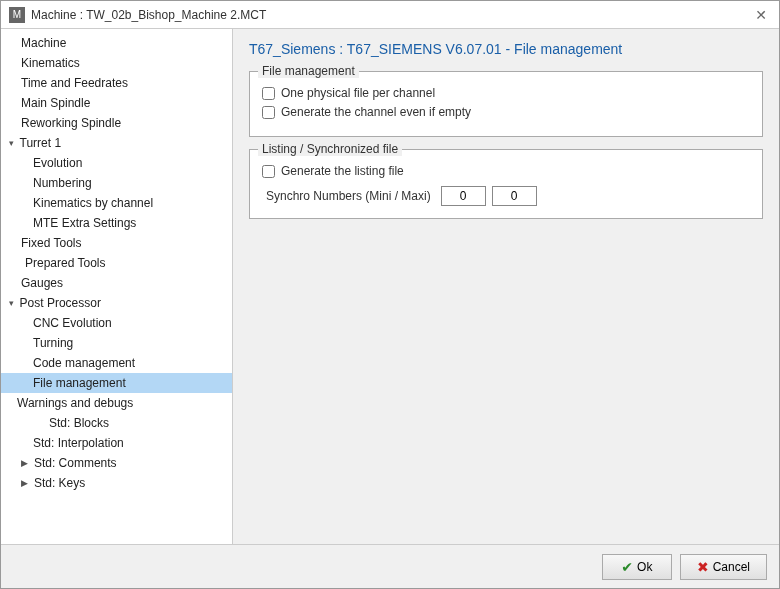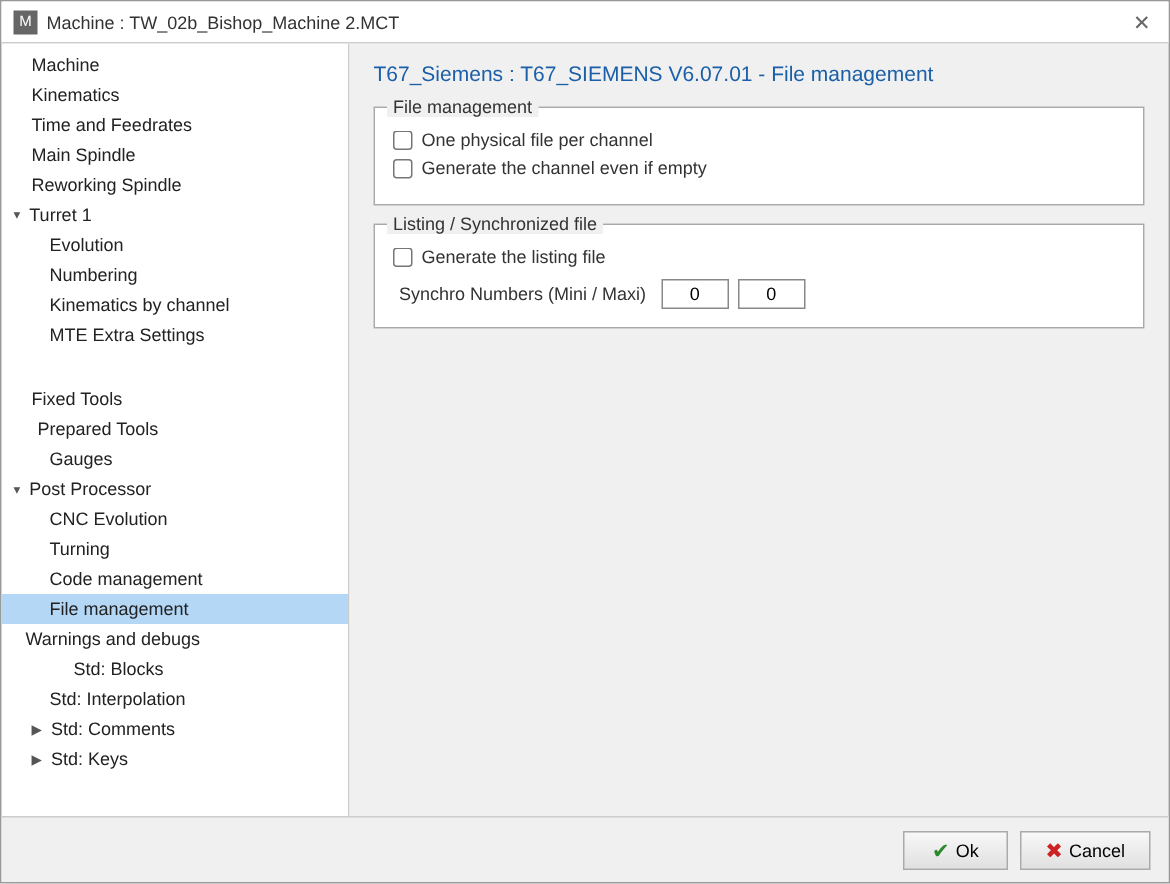--- a/index.html
+++ b/index.html
@@ -255,27 +255,27 @@
         </div>
         <div class="sidebar-item" style="padding-left: 32px;">
           <span>Numbering</span>
         </div>
         <div class="sidebar-item" style="padding-left: 32px;">
           <span>Kinematics by channel</span>
         </div>
         <div class="sidebar-item" style="padding-left: 32px;">
           <span>MTE Extra Settings</span>
         </div>
-        <div class="sidebar-item" style="padding-left: 20px; margin-top: 23px;">
+        <div class="sidebar-item" style="padding-left: 20px;">
           <span>Fixed Tools</span>
         </div>
         <div class="sidebar-item" style="padding-left: 24px;">
           <span>Prepared Tools</span>
         </div>
-        <div class="sidebar-item" style="padding-left: 20px; margin-left: 12px;">
+        <div class="sidebar-item" style="padding-left: 20px;">
           <span>Gauges</span>
         </div>
         <div class="sidebar-item" style="padding-left: 8px;">
           <span class="arrow">▾</span>
           <span>Post Processor</span>
         </div>
         <div class="sidebar-item" style="padding-left: 32px;">
           <span>CNC Evolution</span>
         </div>
         <div class="sidebar-item" style="padding-left: 32px;">

